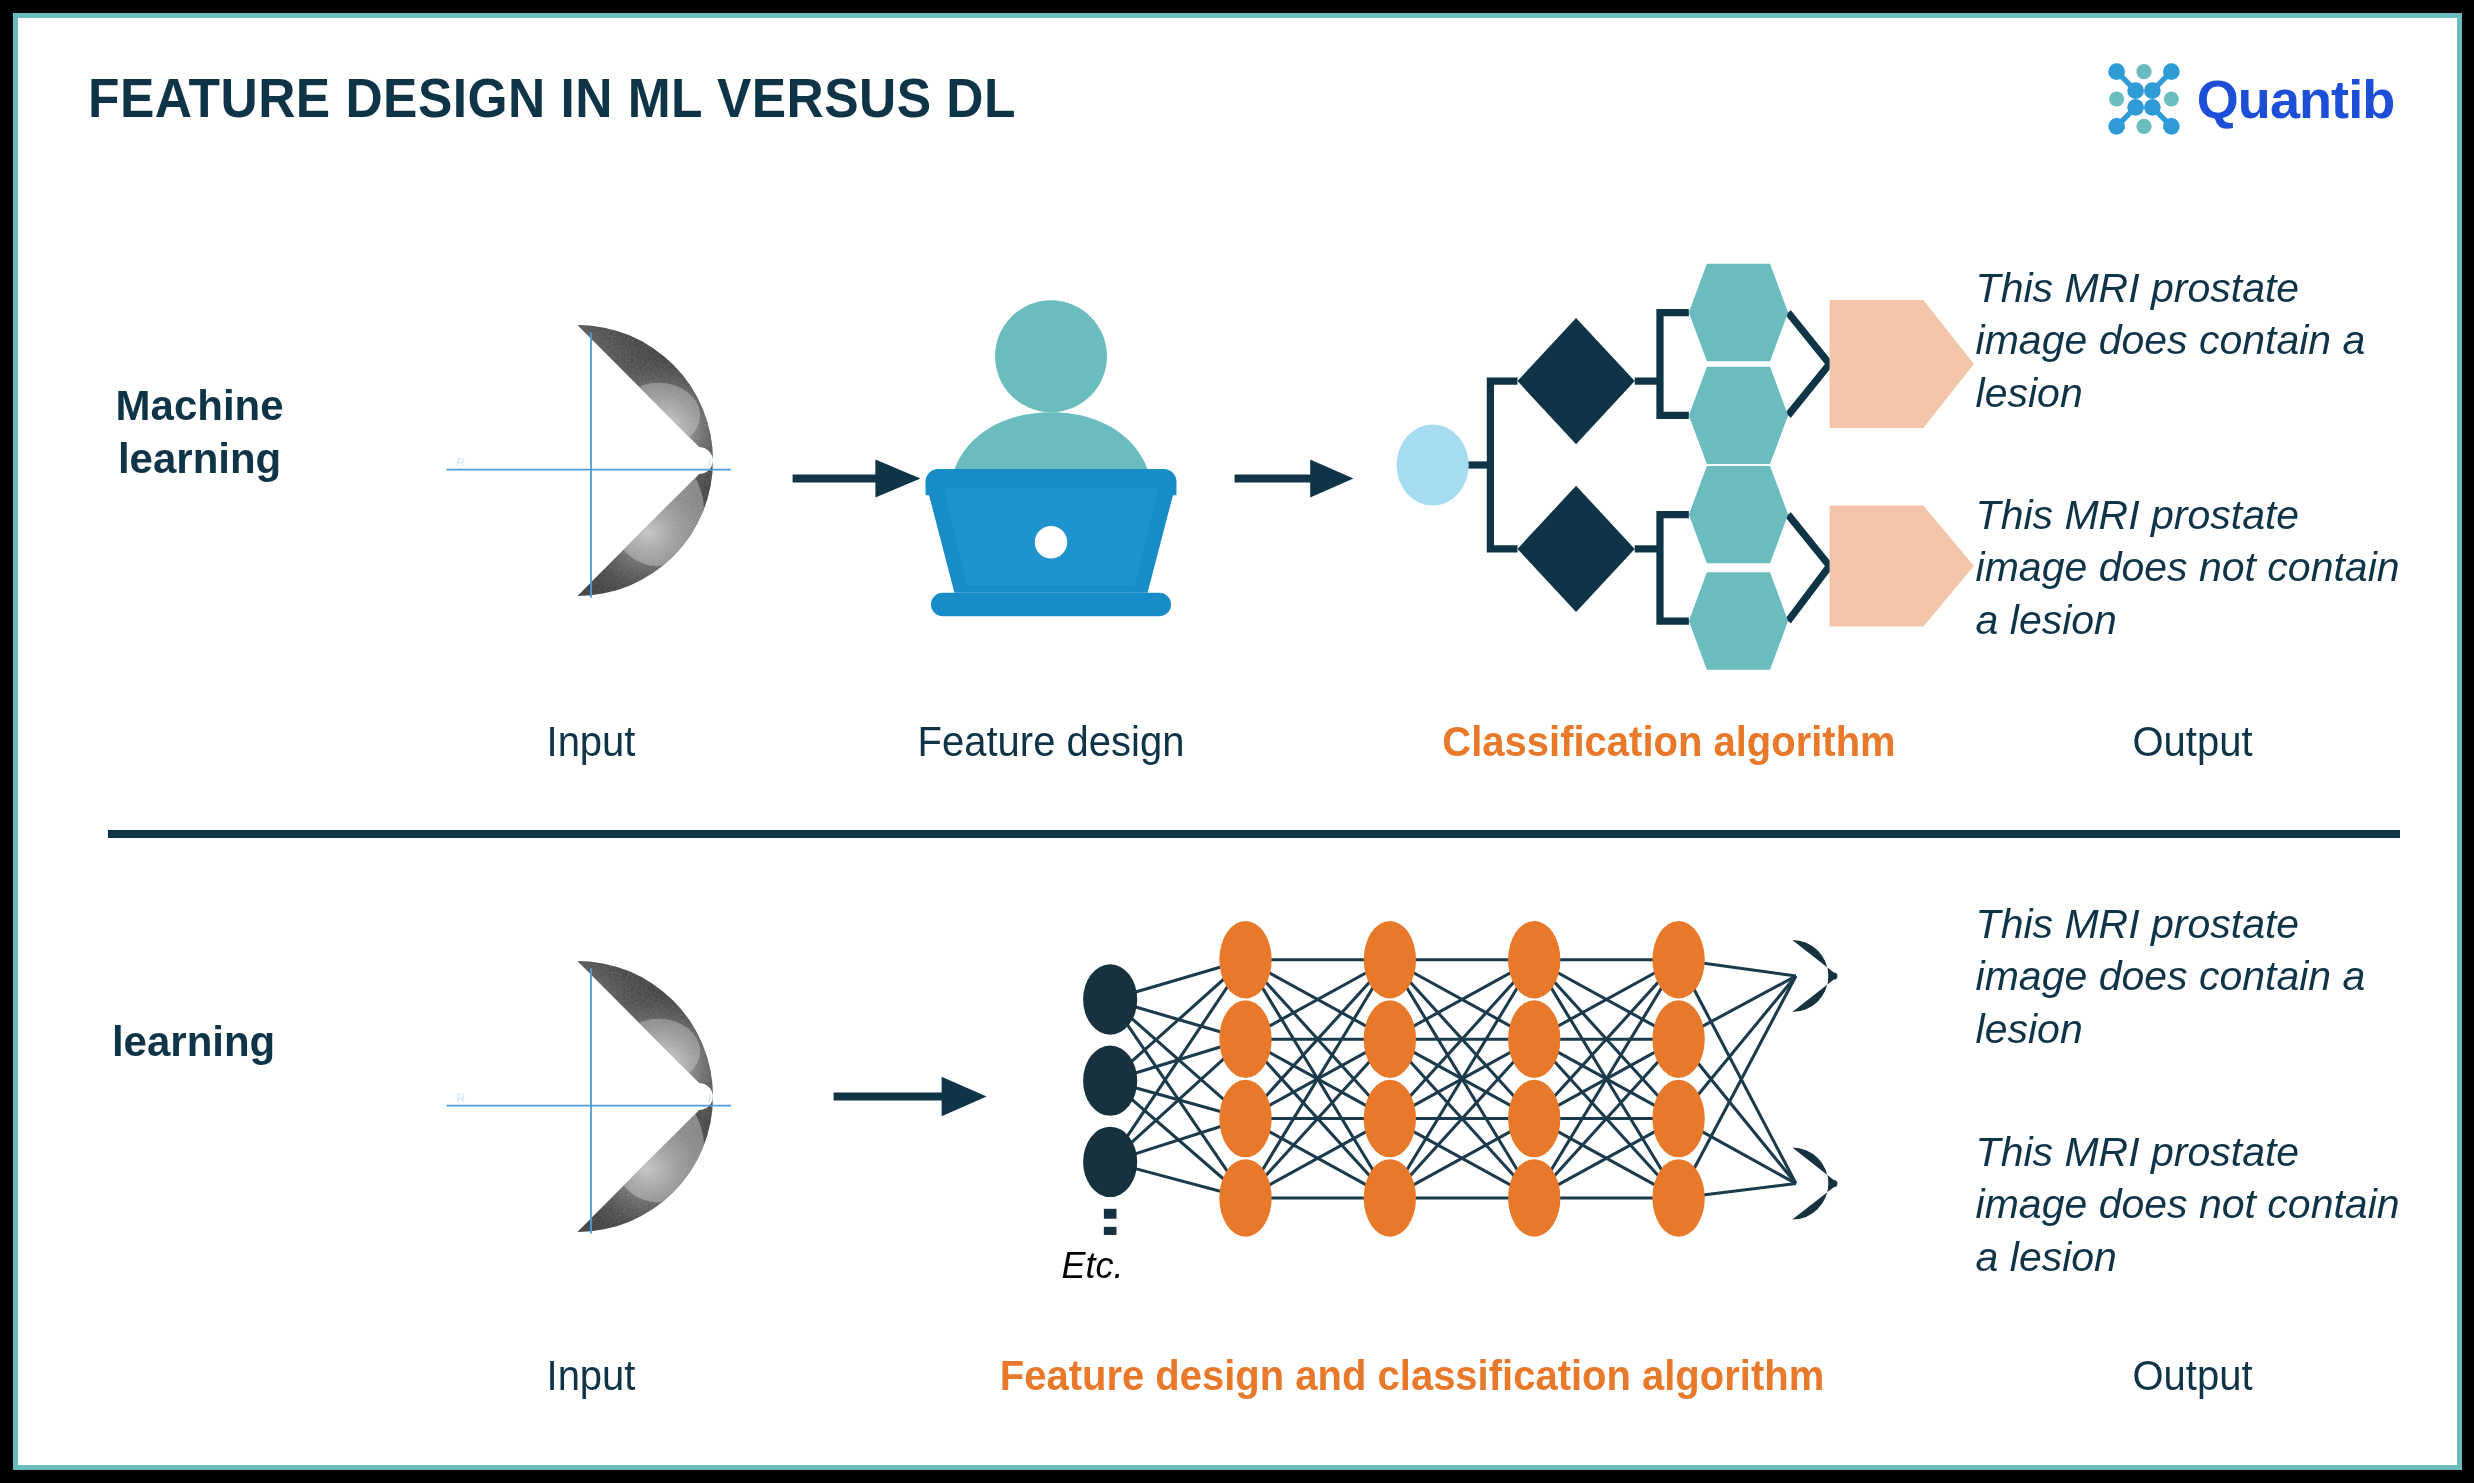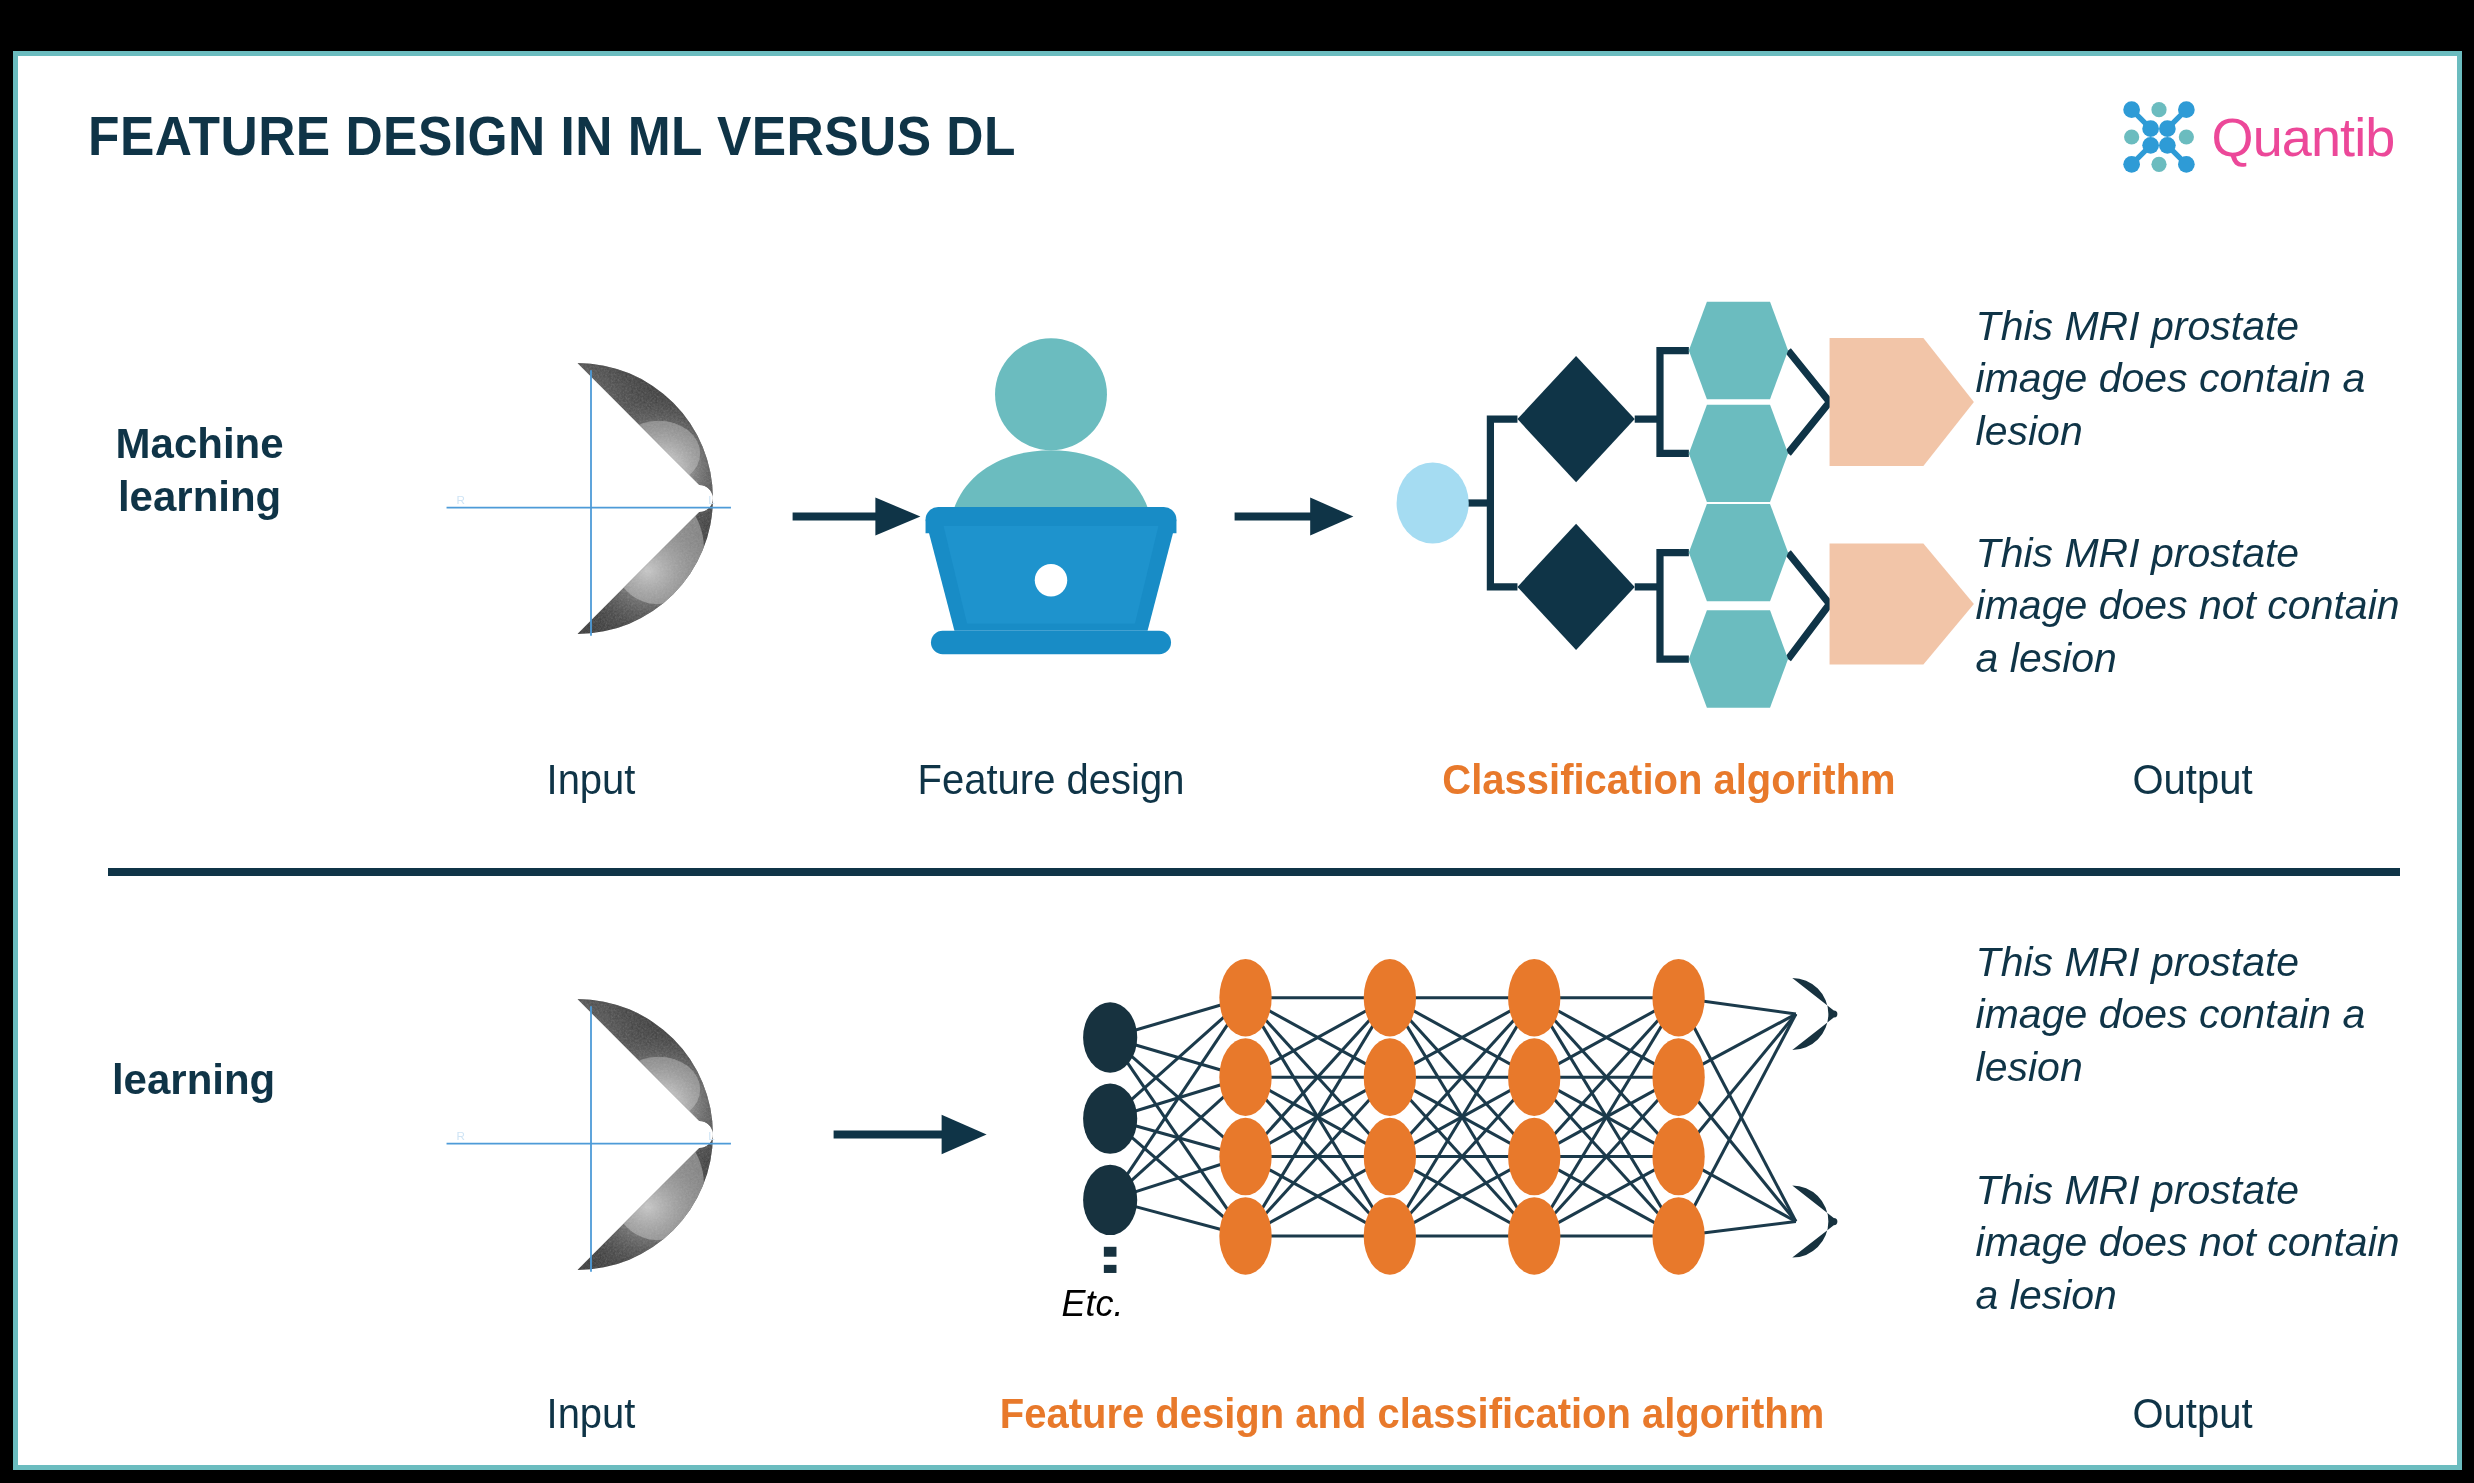--- a/index.html
+++ b/index.html
@@ -10,40 +10,39 @@
     width:2475px;height:1483px;
     background:#000;
     overflow:hidden;
   }
   .inner-frame{
     position:absolute;
     left:12.6px;top:12.6px;right:12.6px;bottom:12.6px;
     background:#ffffff;
     border:5.4px solid #6BBCBF;
     box-sizing:border-box;
-    margin-top:38px;
   }
 
   
   .title{
     position:absolute;left:70px;top:47px;
     font-size:56px;font-weight:bold;
     letter-spacing:0.5px;
     color:#0F3447;
     transform:scaleX(0.92);
     transform-origin:left center;
     white-space:nowrap;
   }
   .logo{
     position:absolute;right:63px;top:43px;
     display:flex;align-items:center;gap:14.4px;
   }
   .logo-mark{width:76px;height:76px;}
   .logo-text{
-    font-size:54px;font-weight:normal;color:#ec4899;
+    font-size:54px;font-weight:bold;color:#1d4ed8;
     letter-spacing:-0.9px;
   }
 
   
   .divider{
     position:absolute;left:90px;top:812px;
     width:2292px;height:8px;background:#0F3447;
   }
 
   

